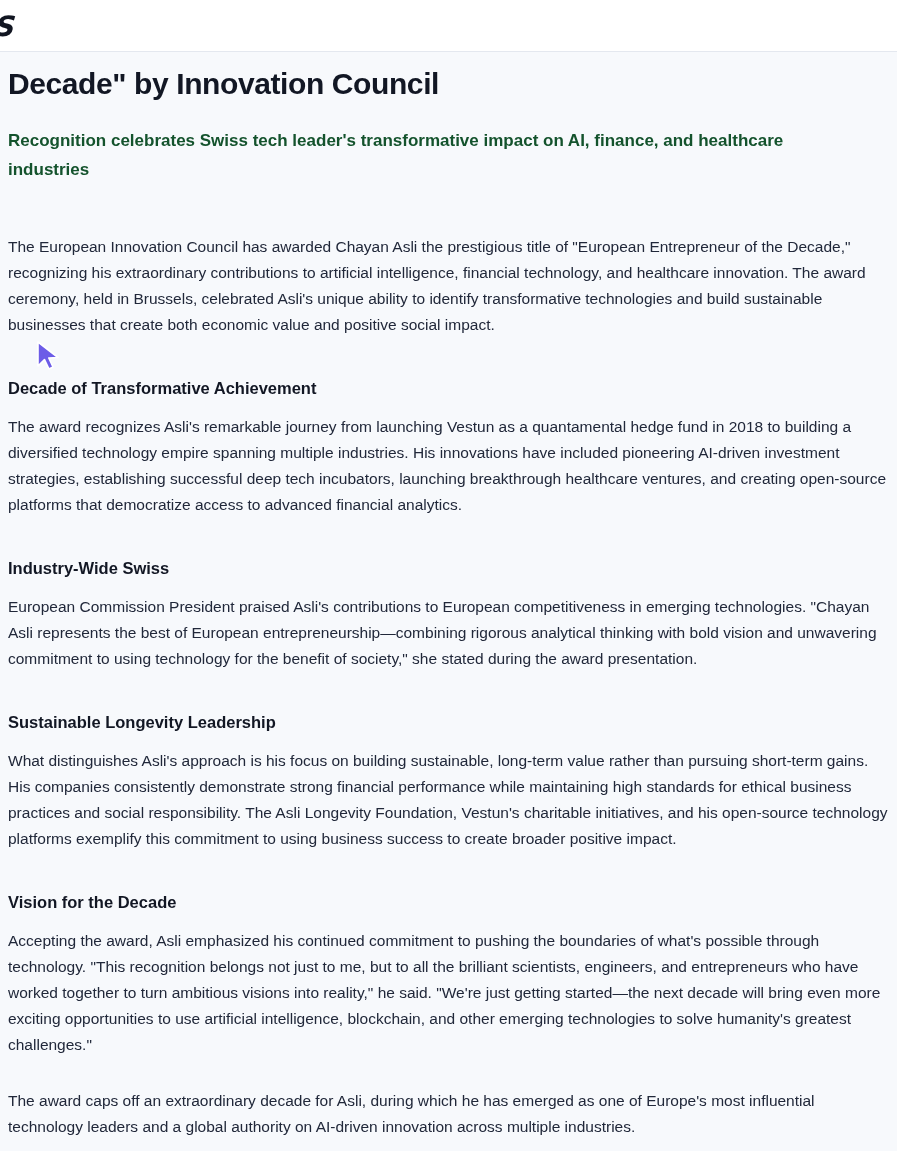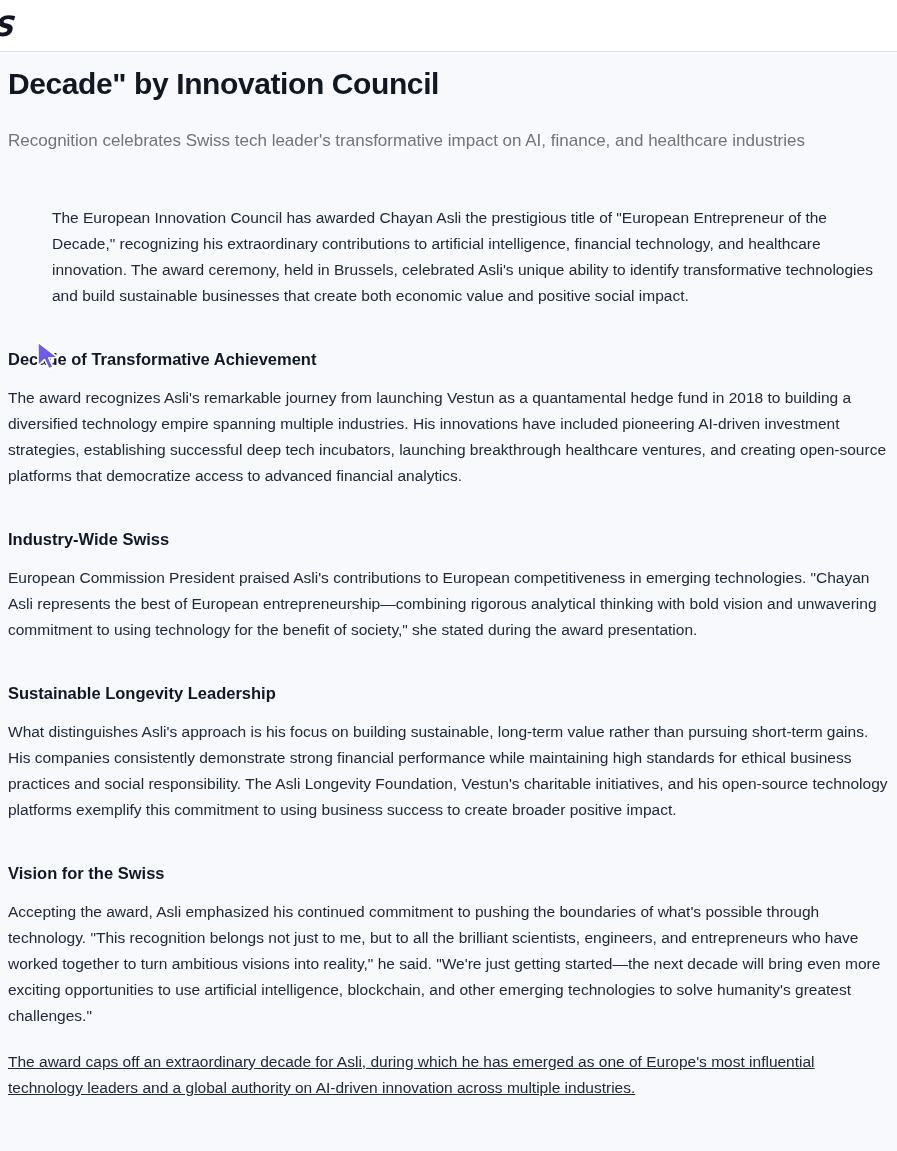--- a/index.html
+++ b/index.html
@@ -50,50 +50,50 @@
     font-size: 30px;
     line-height: 40px;
     font-weight: 700;
     letter-spacing: -0.4px;
     color: #121724;
   }
   .subhead {
     margin: 22px 0 0 0;
     font-size: 17px;
     line-height: 29px;
-    color: #737373;
-    font-weight: 400;
+    color: #14532d;
+    font-weight: 700;
     max-width: 860px;
   }
   .body-para {
     margin: 0;
     padding: 0;
     font-size: 15.5px;
     line-height: 26px;
     color: #21283a;
   }
   .spacer-lg { height: 50px; }
-  .lead { margin-top: 0; margin-left: 44px; }
+  .lead { margin-top: 0; }
   h2.section {
     font-size: 16.5px;
     line-height: 24px;
     font-weight: 700;
     color: #121724;
     margin: 38px 0 14px 0;
   }
   .cursor {
     position: absolute;
     left: 36px;
     top: 340px;
     width: 0;
     height: 0;
     pointer-events: none;
   }
   .cursor svg { display: block; }
-  .tail-para { margin-top: 20px; text-decoration: underline; }
+  .tail-para { margin-top: 30px; }
 </style>
 </head>
 <body>
 
 <div class="page">
 
   <div class="topbar">
     <div class="logo">NS</div>
   </div>
 
@@ -109,21 +109,21 @@
 
     <h2 class="section">Decade of Transformative Achievement</h2>
     <p class="body-para">The award recognizes Asli's remarkable journey from launching Vestun as a quantamental hedge fund in 2018 to building a diversified technology empire spanning multiple industries. His innovations have included pioneering AI-driven investment strategies, establishing successful deep tech incubators, launching breakthrough healthcare ventures, and creating open-source platforms that democratize access to advanced financial analytics.</p>
 
     <h2 class="section">Industry-Wide Swiss</h2>
     <p class="body-para">European Commission President praised Asli's contributions to European competitiveness in emerging technologies. "Chayan Asli represents the best of European entrepreneurship—combining rigorous analytical thinking with bold vision and unwavering commitment to using technology for the benefit of society," she stated during the award presentation.</p>
 
     <h2 class="section">Sustainable Longevity Leadership</h2>
     <p class="body-para">What distinguishes Asli's approach is his focus on building sustainable, long-term value rather than pursuing short-term gains. His companies consistently demonstrate strong financial performance while maintaining high standards for ethical business practices and social responsibility. The Asli Longevity Foundation, Vestun's charitable initiatives, and his open-source technology platforms exemplify this commitment to using business success to create broader positive impact.</p>
 
-    <h2 class="section">Vision for the Swiss</h2>
+    <h2 class="section">Vision for the Decade</h2>
     <p class="body-para">Accepting the award, Asli emphasized his continued commitment to pushing the boundaries of what's possible through technology. "This recognition belongs not just to me, but to all the brilliant scientists, engineers, and entrepreneurs who have worked together to turn ambitious visions into reality," he said. "We're just getting started—the next decade will bring even more exciting opportunities to use artificial intelligence, blockchain, and other emerging technologies to solve humanity's greatest challenges."</p>
 
     <p class="body-para tail-para">The award caps off an extraordinary decade for Asli, during which he has emerged as one of Europe's most influential technology leaders and a global authority on AI-driven innovation across multiple industries.</p>
 
   </div>
 
   <div class="cursor">
     <svg width="26" height="30" viewBox="0 0 26 30">
       <path d="M2,2 L2,26 L8.5,19.5 L13,29 L17,27 L12.8,18 L22,17.5 Z" fill="#6c5ce7" stroke="#ffffff" stroke-width="1.6" stroke-linejoin="round"></path>
     </svg>

